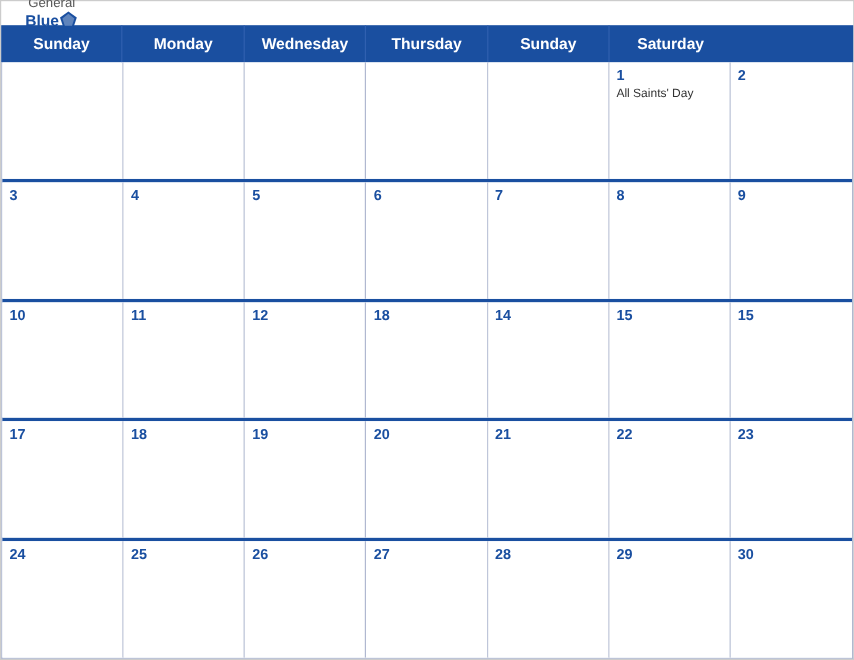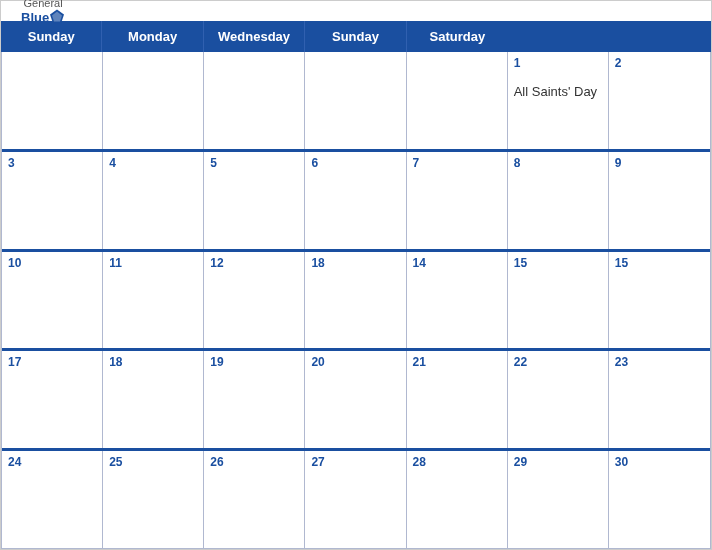--- a/index.html
+++ b/index.html
@@ -93,23 +93,23 @@
     }
     .cal-cell.empty {
       background: #fff;
     }
     .date-num {
       font-size: 12px;
       color: #1a4fa0;
       font-weight: bold;
     }
     .holiday-text {
-      font-size: 13px;
+      font-size: 10px;
       color: #333;
-      margin-top: 14px;
+      margin-top: 2px;
       line-height: 1.3;
     }
     
     .grid-wrapper {
       flex: 1;
       display: flex;
       flex-direction: column;
       border-left: 1px solid #b0b8d0;
       border-right: 1px solid #b0b8d0;
       border-bottom: 1px solid #b0b8d0;
@@ -150,20 +150,21 @@
       </div>
     </div>
     <h1 class="month-title"></h1>
     <span class="country-label"></span>
   </div>
 
   <div class="day-headers">
   <div class="day-header">Sunday</div>
       <div class="day-header">Monday</div>
       <div class="day-header">Wednesday</div>
+      <div class="day-header">Thursday</div>
       <div class="day-header">Sunday</div>
       <div class="day-header">Saturday</div>
     </div>
 
   <div class="grid-wrapper">
   <div class="week-row-container">
         <div class="cal-cell empty"></div>
         <div class="cal-cell empty"></div>
         <div class="cal-cell empty"></div>
         <div class="cal-cell empty"></div>

